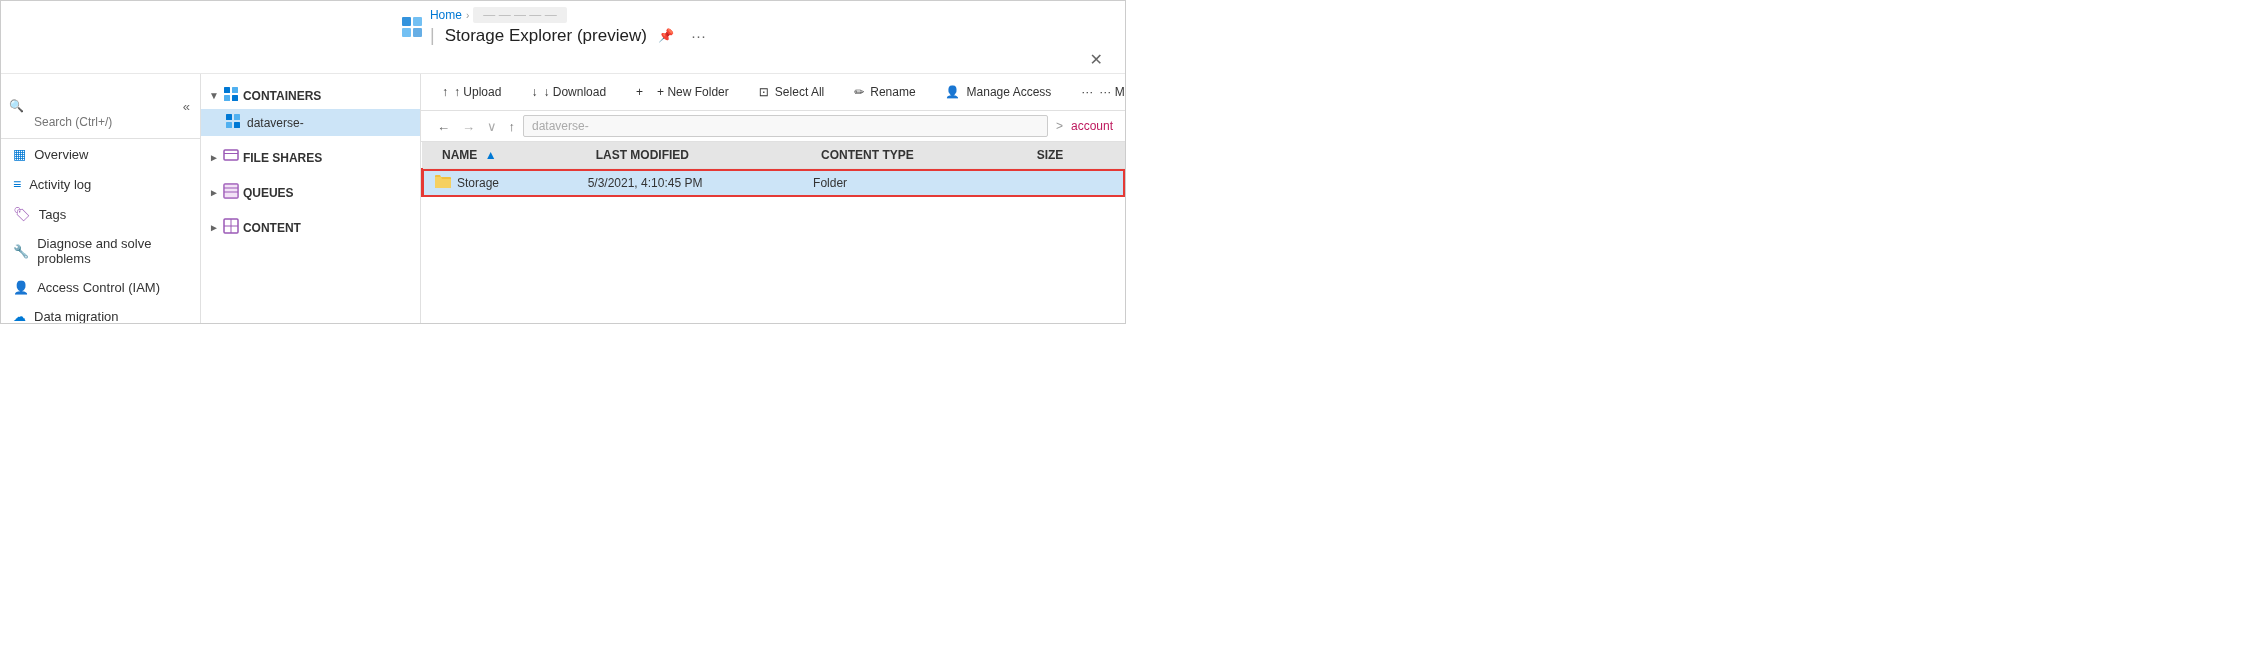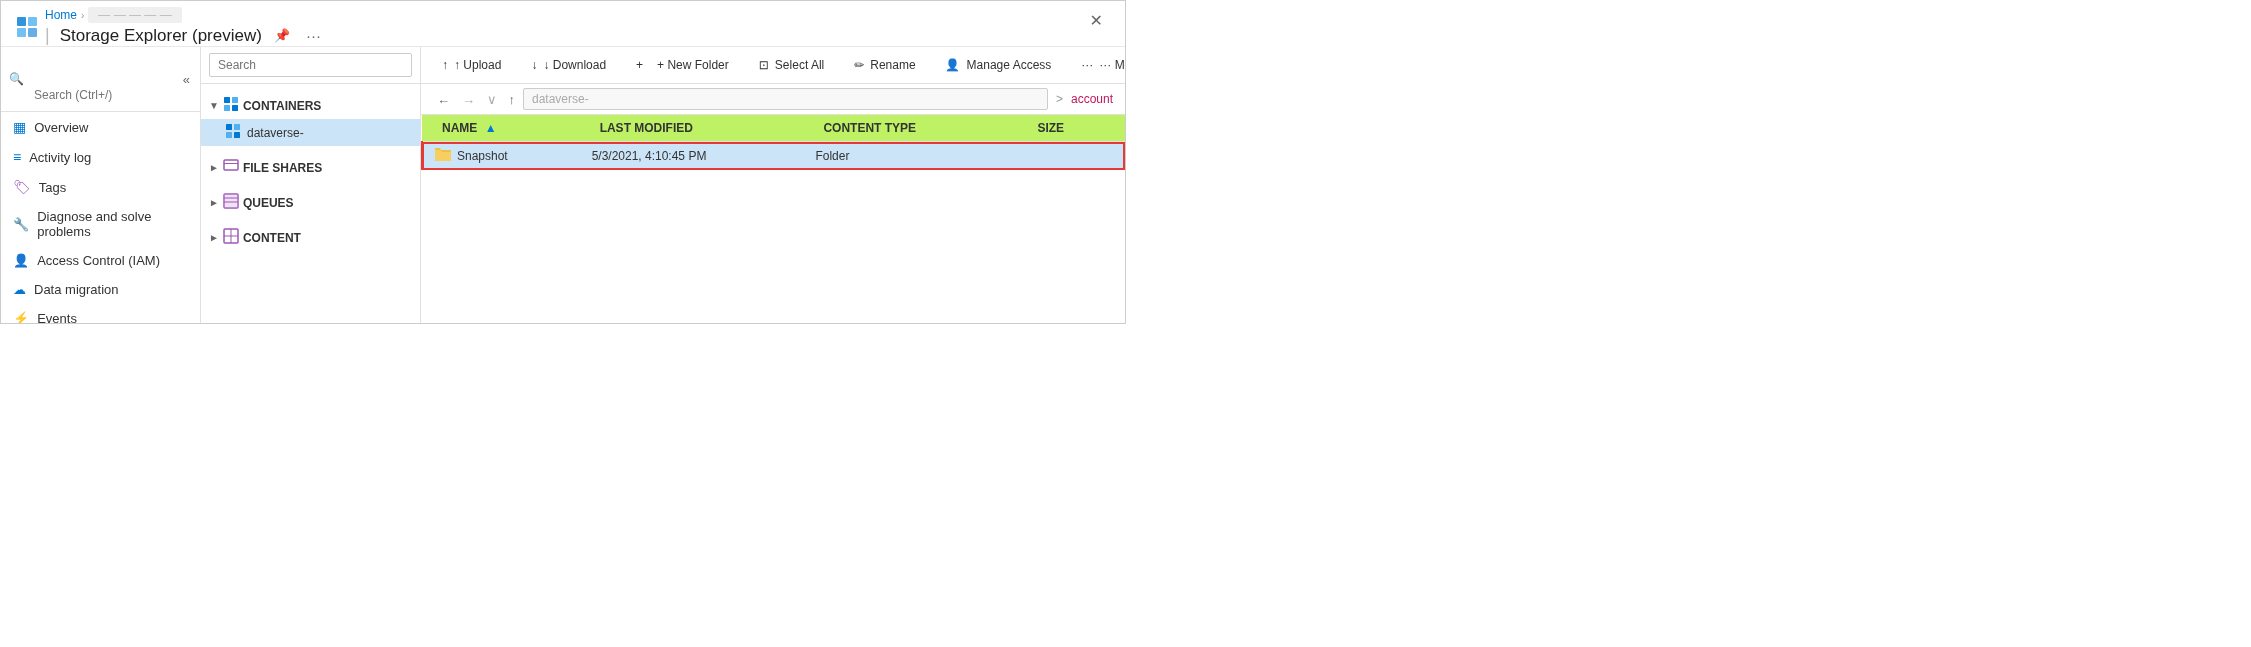--- a/index.html
+++ b/index.html
@@ -36,36 +36,36 @@
     .toolbar-btn { display: flex; align-items: center; gap: 4px; padding: 4px 8px; background: none; border: 1px solid transparent; border-radius: 2px; cursor: pointer; font-size: 12px; color: #333; white-space: nowrap; }
     .toolbar-btn:disabled { color: #aaa; cursor: default; }
     .toolbar-sep { width: 1px; height: 20px; background: #e0e0e0; margin: 0 4px; }
 
     
     .path-bar { display: flex; align-items: center; gap: 4px; padding: 4px 12px; border-bottom: 1px solid #e0e0e0; background: #fff; }
 
     
     .file-list { flex: 1; overflow-y: auto; }
     .file-table { width: 100%; border-collapse: collapse; }
-    .file-table th { text-align: left; padding: 6px 20px; font-size: 12px; font-weight: 600; color: #333; border-bottom: 1px solid #e0e0e0; background: #bef264; cursor: pointer; white-space: nowrap; }
+    .file-table th { text-align: left; padding: 6px 20px; font-size: 12px; font-weight: 600; color: #333; border-bottom: 1px solid #e0e0e0; background: #e5e5e5; cursor: pointer; white-space: nowrap; }
     .file-table td { padding: 5px 12px; font-size: 12px; color: #333; border-bottom: 1px solid #f0f0f0; }
     .file-table tr.selected td { background: #cce4f7; }
     .file-name-cell { display: flex; align-items: center; gap: 6px; }
 
     
     ::-webkit-scrollbar { width: 6px; height: 6px; }
     ::-webkit-scrollbar-thumb { background: #ccc; border-radius: 3px; }
     ::-webkit-scrollbar-track { background: #f5f5f5; }
   </style>
 </head>
 <body>
 
 <div class="app-container">
 
-  <div style="display:flex; align-items:center; padding: 6px 14px 0 14px; background:#fff; border-bottom:1px solid #e8e8e8;">
+  <div style="display:flex; align-items:center; padding: 6px 14px 0 14px; background:#fff; border-bottom:1px solid #e8e8e8;flex-direction:column;">
 
     <div style="display:flex; align-items:center; gap:6px; margin-right:16px;">
       <div style="width:24px;height:24px; display:flex; align-items:center; justify-content:center;">
 
         <svg width="22" height="22" viewBox="0 0 22 22">
           <rect x="1" y="1" width="9" height="9" fill="#0078d4" opacity="0.8" rx="1"></rect>
           <rect x="12" y="1" width="9" height="9" fill="#50b0f0" opacity="0.8" rx="1"></rect>
           <rect x="1" y="12" width="9" height="9" fill="#50b0f0" opacity="0.8" rx="1"></rect>
           <rect x="12" y="12" width="9" height="9" fill="#0078d4" opacity="0.6" rx="1"></rect>
         </svg>
@@ -127,23 +127,20 @@
           <span>Events</span>
         </div>
         <div class="nav-item active">
           
           
         </div>
       </div>
     </div>
 
     <div class="middle-panel">
-      <div class="middle-search">
-        <input type="text" style="width: 100%; border: 1px solid rgb(204, 204, 204); border-radius: 2px; padding: 4px 8px; font-size: 12px; outline: none;" placeholder="Search">
-      </div>
       <div class="tree-area">
 
         <div class="tree-section">
           <div class="tree-header">
             <span style="font-size:10px;color:#666;">▼</span>
             <span>
               <svg width="16" height="16" viewBox="0 0 16 16">
                 <rect x="1" y="1" width="6" height="6" fill="#0078d4" rx="0.5"></rect>
                 <rect x="9" y="1" width="6" height="6" fill="#50b0f0" rx="0.5"></rect>
                 <rect x="1" y="9" width="6" height="6" fill="#50b0f0" rx="0.5"></rect>
@@ -280,21 +277,21 @@
           <tbody>
             <tr class="selected" id="row-snapshot" style="outline: rgb(229, 57, 53) solid 2px; outline-offset: -2px; position: relative;">
               <td style="border-left: 2px solid rgb(229, 57, 53);">
                 <div class="file-name-cell">
                   <span>
                     <svg width="16" height="14" viewBox="0 0 16 14">
                       <path d="M0,2 Q0,1 1,1 L5,1 L6,3 L15,3 Q16,3 16,4 L16,13 Q16,14 15,14 L1,14 Q0,14 0,13 Z" fill="#f0c040"></path>
                       <path d="M0,3 L6,3 L7,5 L16,5 L16,13 Q16,14 15,14 L1,14 Q0,14 0,13 Z" fill="#f5d060"></path>
                     </svg>
                   </span>
-                  <span>Snapshot</span>
+                  <span>Storage</span>
                 </div>
               </td>
               <td>5/3/2021, 4:10:45 PM</td>
               <td>Folder</td>
               <td></td>
             </tr>
           </tbody>
         </table>
       </div>
     </div>

